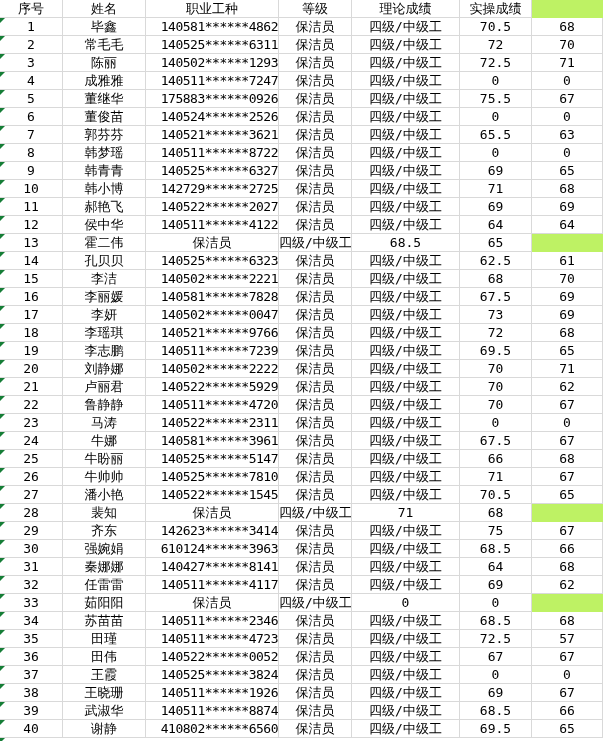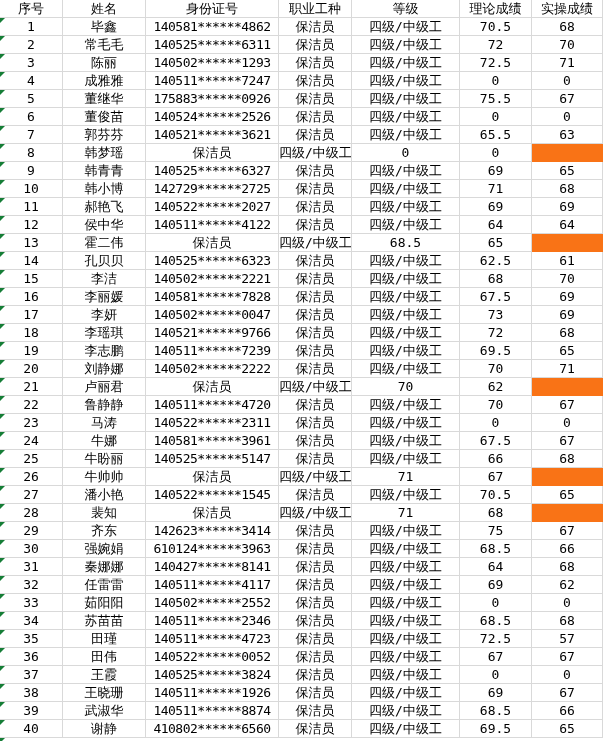--- a/index.html
+++ b/index.html
@@ -2,62 +2,61 @@
 <html><head>
 <meta charset="utf-8">
 <style>
   html,body{margin:0;padding:0;background:#ffffff;}
   body{
     width:603px;height:741px;overflow:hidden;
     font-family:"DejaVu Sans Mono","DejaVu Sans",sans-serif;
     color:#000;
     -webkit-font-smoothing:none;
   }
-  .sheet{width:603px;height:741px;background:#f97316;}
+  .sheet{width:603px;height:741px;background:#bef264;}
   .row{
     display:grid;
     grid-template-columns:63px 83px 133px 73px 108px 72px 71px;
     height:18px;
     box-sizing:border-box;
   }
   .cell{
     box-sizing:border-box;
     border-right:1px solid #d9d9d9;
     border-bottom:1px solid #d9d9d9;
     height:18px;
     line-height:17px;
     font-size:13px;
     text-align:center;
     white-space:nowrap;
     overflow:hidden;
     position:relative;
     background:#fff;
   }
-  .cell.id{font-size:13px;letter-spacing:-0.5px;}
+  .cell.id{font-size:13px;letter-spacing:-0.5px;text-align:right;}
   .header .cell{font-weight:normal;}
   .tri{
     position:absolute;top:0;left:0;
     width:0;height:0;
     border-top:5px solid #157d36;
     border-right:5px solid transparent;
   }
   .sliver{
     height:3px;overflow:hidden;position:relative;background:#fff;
   }
   .sliver .tri{top:0;}
 </style>
 </head>
 <body>
 
 <div class="sheet">
 
   <div class="row header">
     <div class="cell">序号</div>
     <div class="cell">姓名</div>
-    <div class="cell">身份证号</div>
     <div class="cell">职业工种</div>
     <div class="cell">等级</div>
     <div class="cell">理论成绩</div>
     <div class="cell">实操成绩</div>
   </div>
 
   <div id="rows-container">
       <div class="row">
         <div class="cell"><span class="tri"></span>1</div>
         <div class="cell">毕鑫</div>
@@ -117,20 +116,21 @@
         <div class="cell">郭芬芬</div>
         <div class="cell id">140521******3621</div>
         <div class="cell">保洁员</div>
         <div class="cell">四级/中级工</div>
         <div class="cell">65.5</div>
         <div class="cell">63</div>
       </div>
       <div class="row">
         <div class="cell"><span class="tri"></span>8</div>
         <div class="cell">韩梦瑶</div>
+        <div class="cell id">140511******8722</div>
         <div class="cell">保洁员</div>
         <div class="cell">四级/中级工</div>
         <div class="cell">0</div>
         <div class="cell">0</div>
       </div>
       <div class="row">
         <div class="cell"><span class="tri"></span>9</div>
         <div class="cell">韩青青</div>
         <div class="cell id">140525******6327</div>
         <div class="cell">保洁员</div>
@@ -232,20 +232,21 @@
         <div class="cell">刘静娜</div>
         <div class="cell id">140502******2222</div>
         <div class="cell">保洁员</div>
         <div class="cell">四级/中级工</div>
         <div class="cell">70</div>
         <div class="cell">71</div>
       </div>
       <div class="row">
         <div class="cell"><span class="tri"></span>21</div>
         <div class="cell">卢丽君</div>
+        <div class="cell id">140522******5929</div>
         <div class="cell">保洁员</div>
         <div class="cell">四级/中级工</div>
         <div class="cell">70</div>
         <div class="cell">62</div>
       </div>
       <div class="row">
         <div class="cell"><span class="tri"></span>22</div>
         <div class="cell">鲁静静</div>
         <div class="cell id">140511******4720</div>
         <div class="cell">保洁员</div>
@@ -276,20 +277,21 @@
         <div class="cell">牛盼丽</div>
         <div class="cell id">140525******5147</div>
         <div class="cell">保洁员</div>
         <div class="cell">四级/中级工</div>
         <div class="cell">66</div>
         <div class="cell">68</div>
       </div>
       <div class="row">
         <div class="cell"><span class="tri"></span>26</div>
         <div class="cell">牛帅帅</div>
+        <div class="cell id">140525******7810</div>
         <div class="cell">保洁员</div>
         <div class="cell">四级/中级工</div>
         <div class="cell">71</div>
         <div class="cell">67</div>
       </div>
       <div class="row">
         <div class="cell"><span class="tri"></span>27</div>
         <div class="cell">潘小艳</div>
         <div class="cell id">140522******1545</div>
         <div class="cell">保洁员</div>
@@ -337,21 +339,20 @@
         <div class="cell">任雷雷</div>
         <div class="cell id">140511******4117</div>
         <div class="cell">保洁员</div>
         <div class="cell">四级/中级工</div>
         <div class="cell">69</div>
         <div class="cell">62</div>
       </div>
       <div class="row">
         <div class="cell"><span class="tri"></span>33</div>
         <div class="cell">茹阳阳</div>
-        <div class="cell id">140502******2552</div>
         <div class="cell">保洁员</div>
         <div class="cell">四级/中级工</div>
         <div class="cell">0</div>
         <div class="cell">0</div>
       </div>
       <div class="row">
         <div class="cell"><span class="tri"></span>34</div>
         <div class="cell">苏苗苗</div>
         <div class="cell id">140511******2346</div>
         <div class="cell">保洁员</div>

